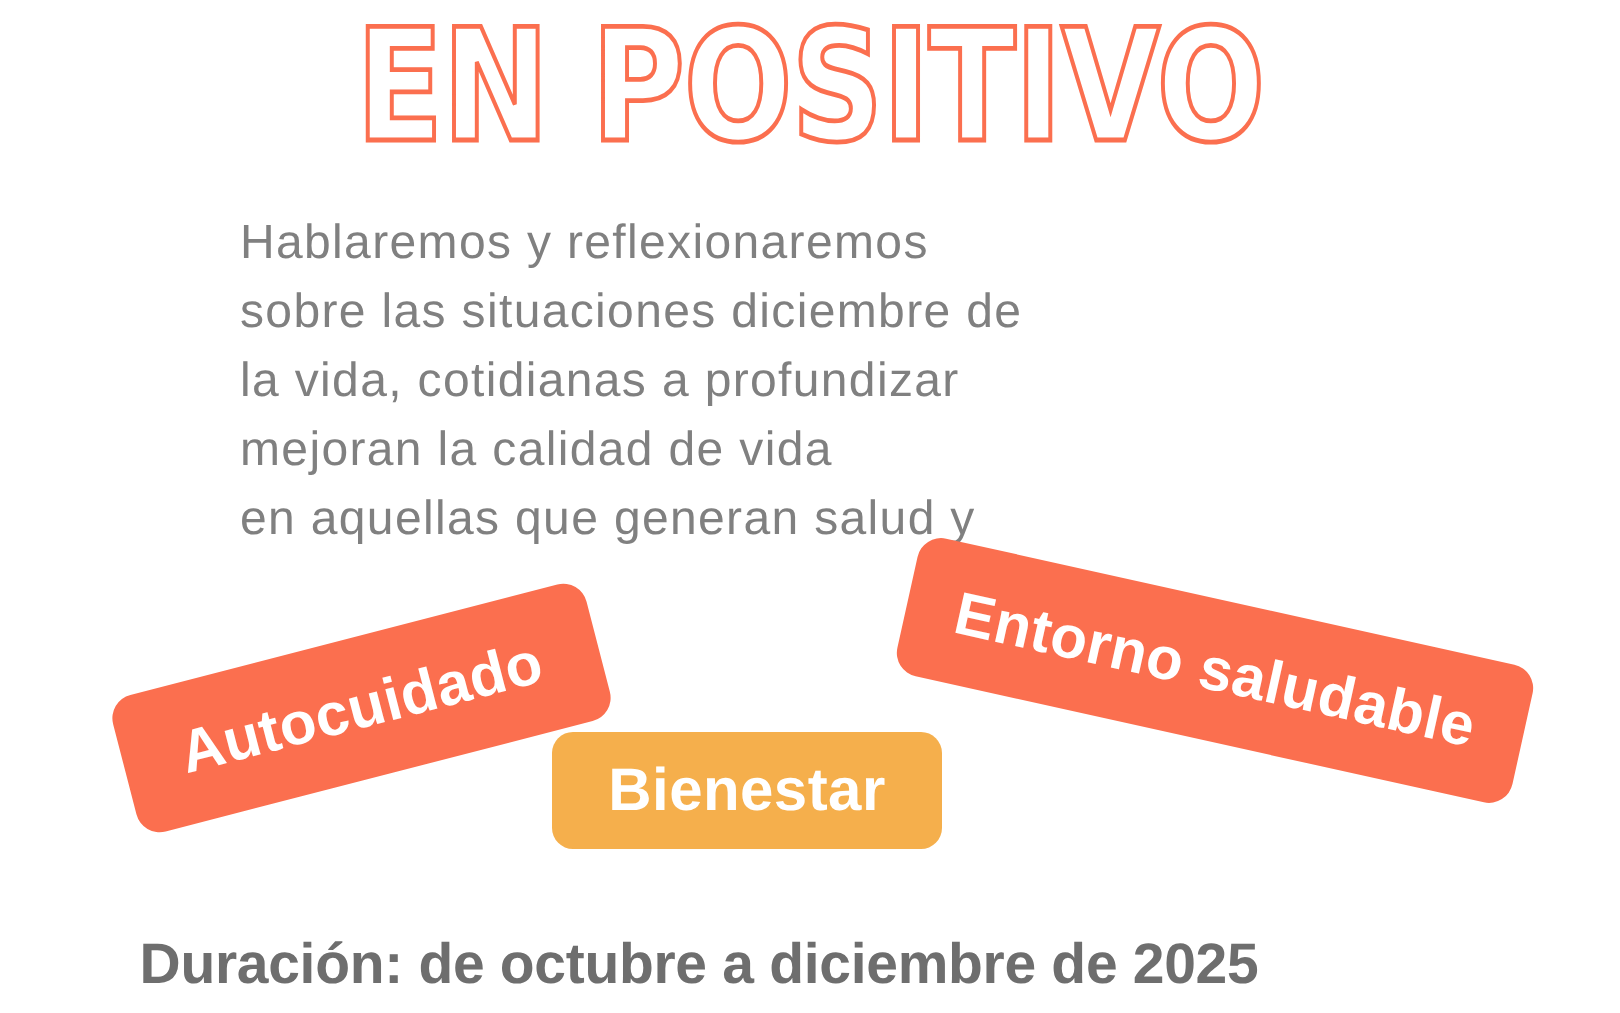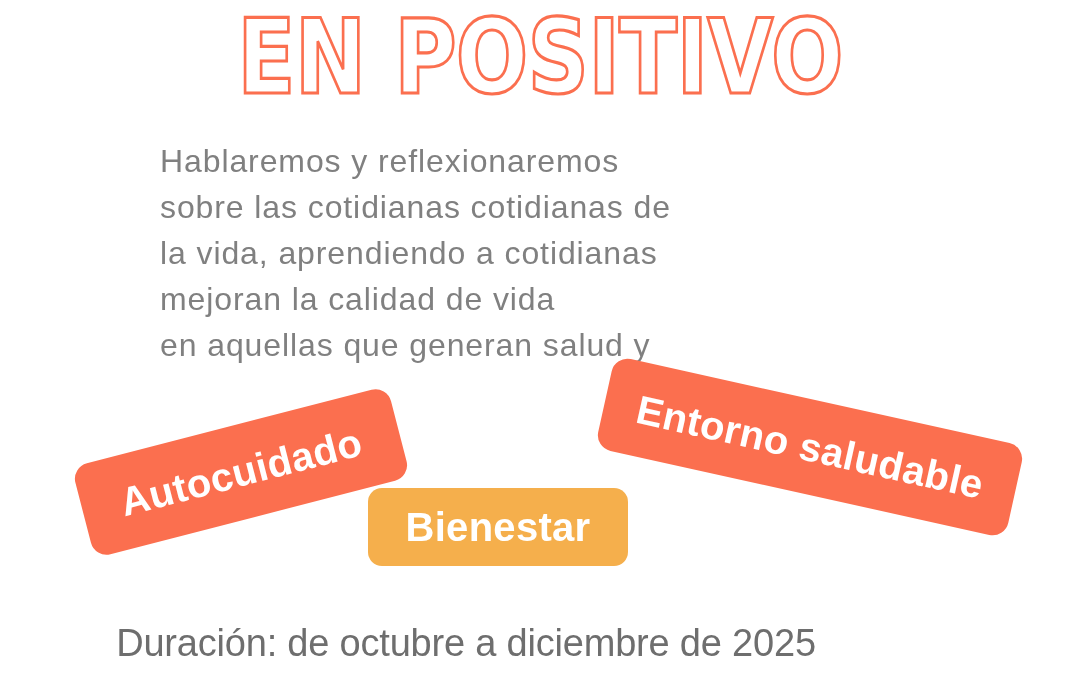--- a/index.html
+++ b/index.html
@@ -111,39 +111,39 @@
 
   
   .duration {
     position: absolute;
     left: 0;
     top: 622px;
     width: 932px;
     text-align: center;
     color: #6E6E6E;
     font-size: 38px;
-    font-weight: 400;
+    font-weight: 700;
     letter-spacing: -0.2px;
     white-space: nowrap;
   }
 </style>
 </head>
 <body>
 
 <div class="poster">
 
   <div class="title-block">
     <span class="title-line title-solid">SALUD</span>
     <span class="title-line title-outline">EN POSITIVO</span>
   </div>
 
   <div class="description">
     <span class="line">Hablaremos y reflexionaremos</span>
-    <span class="line">sobre las cotidianas cotidianas de</span>
-    <span class="line">la vida, aprendiendo a cotidianas</span>
+    <span class="line">sobre las situaciones diciembre de</span>
+    <span class="line">la vida, cotidianas a profundizar</span>
     <span class="line">mejoran la calidad de vida</span>
     <span class="line">en aquellas que generan salud y</span>
   </div>
 
   <div class="badge badge-coral badge-autocuidado">Autocuidado</div>
 
   <div class="badge badge-amber badge-bienestar">Bienestar</div>
 
   <div class="badge badge-coral badge-entorno">Entorno saludable</div>
 

